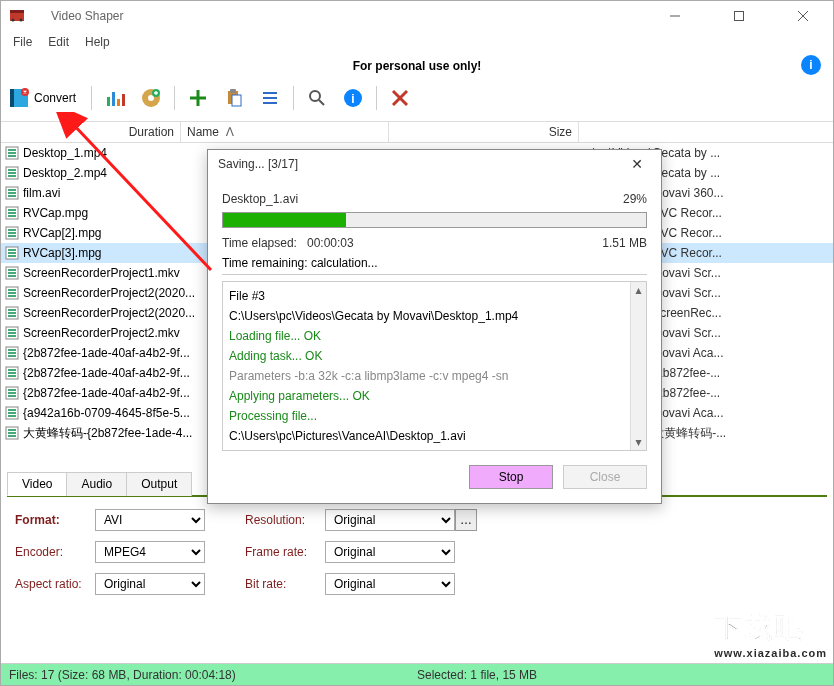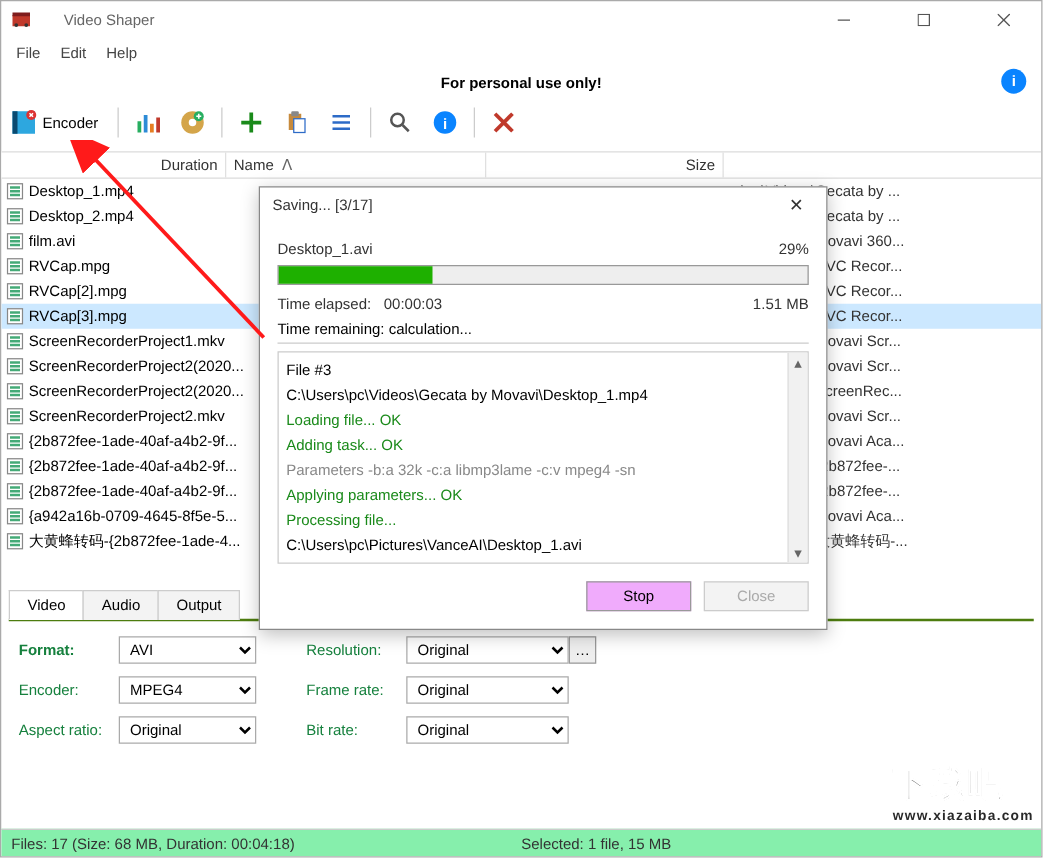--- a/index.html
+++ b/index.html
@@ -37,21 +37,21 @@
 .row.sel { background: #cce8ff; }
 .row.sel .c4 { background:#cce8ff; }
 .ficon { width:14px; height:14px; margin-right:4px; display:inline-block; }
 .ficon svg{display:block}
 
 .tabs { display:flex; border-bottom:2px solid #4d7c0f; margin:8px 6px 0 6px; }
 .tab { padding:4px 14px; border:1px solid #ccc; border-bottom:none; margin-right:-1px; background:#f3f3f3; position:relative; top:1px;}
 .tab.active { background:#fff; border-bottom:1px solid #fff; }
 
 .panel { padding:12px 14px; display:grid; grid-template-columns: 80px 110px 40px 80px 130px 30px; row-gap:10px; align-items:center; }
-.panel label { color:#15803d; }
+.panel label { color:#7f1d1d; }
 .panel select { height:22px; border:1px solid #aaa; background:#fff; padding:0 4px; }
 .tinybtn { width:22px;height:22px;border:1px solid #999; background:#eee; }
 
 .statusbar { position:absolute; bottom:0; left:0; right:0; height:22px; border-top:1px solid #ccc; display:flex; align-items:center; padding:0 8px; color:#333; background:#86efac;}
 .statusbar .s2 { position:absolute; left:50%;text-align:right; }
 
 
 .arrow { position:absolute; left:55px; top:111px; pointer-events:none; z-index:40; }
 
 
@@ -123,21 +123,21 @@
 </div>
 
 <div class="toolbar">
   <div class="toolbtn convertbtn">
     <svg width="22" height="22">
         <rect x="2" y="2" width="18" height="18" fill="#2da7df"></rect>
         <rect x="2" y="2" width="4" height="18" fill="#0a4a70"></rect>
         <circle cx="17" cy="5" r="4" fill="#d33"></circle>
         <path d="M15 5 l4 0 M17 3 l0 4" stroke="#fff" stroke-width="1.2" transform="rotate(45 17 5)"></path>
       </svg>
-    <span>Encoder</span>
+    <span>Convert</span>
   </div>
   <div class="sep"></div>
   <div class="toolbtn">
       <svg width="22" height="22">
         <rect x="3" y="10" width="3" height="9" fill="#27ae60"></rect>
         <rect x="8" y="5" width="3" height="14" fill="#2d8bd6"></rect>
         <rect x="13" y="12" width="3" height="7" fill="#e67e22"></rect>
         <rect x="18" y="7" width="3" height="12" fill="#c0392b"></rect>
       </svg>
     </div>

